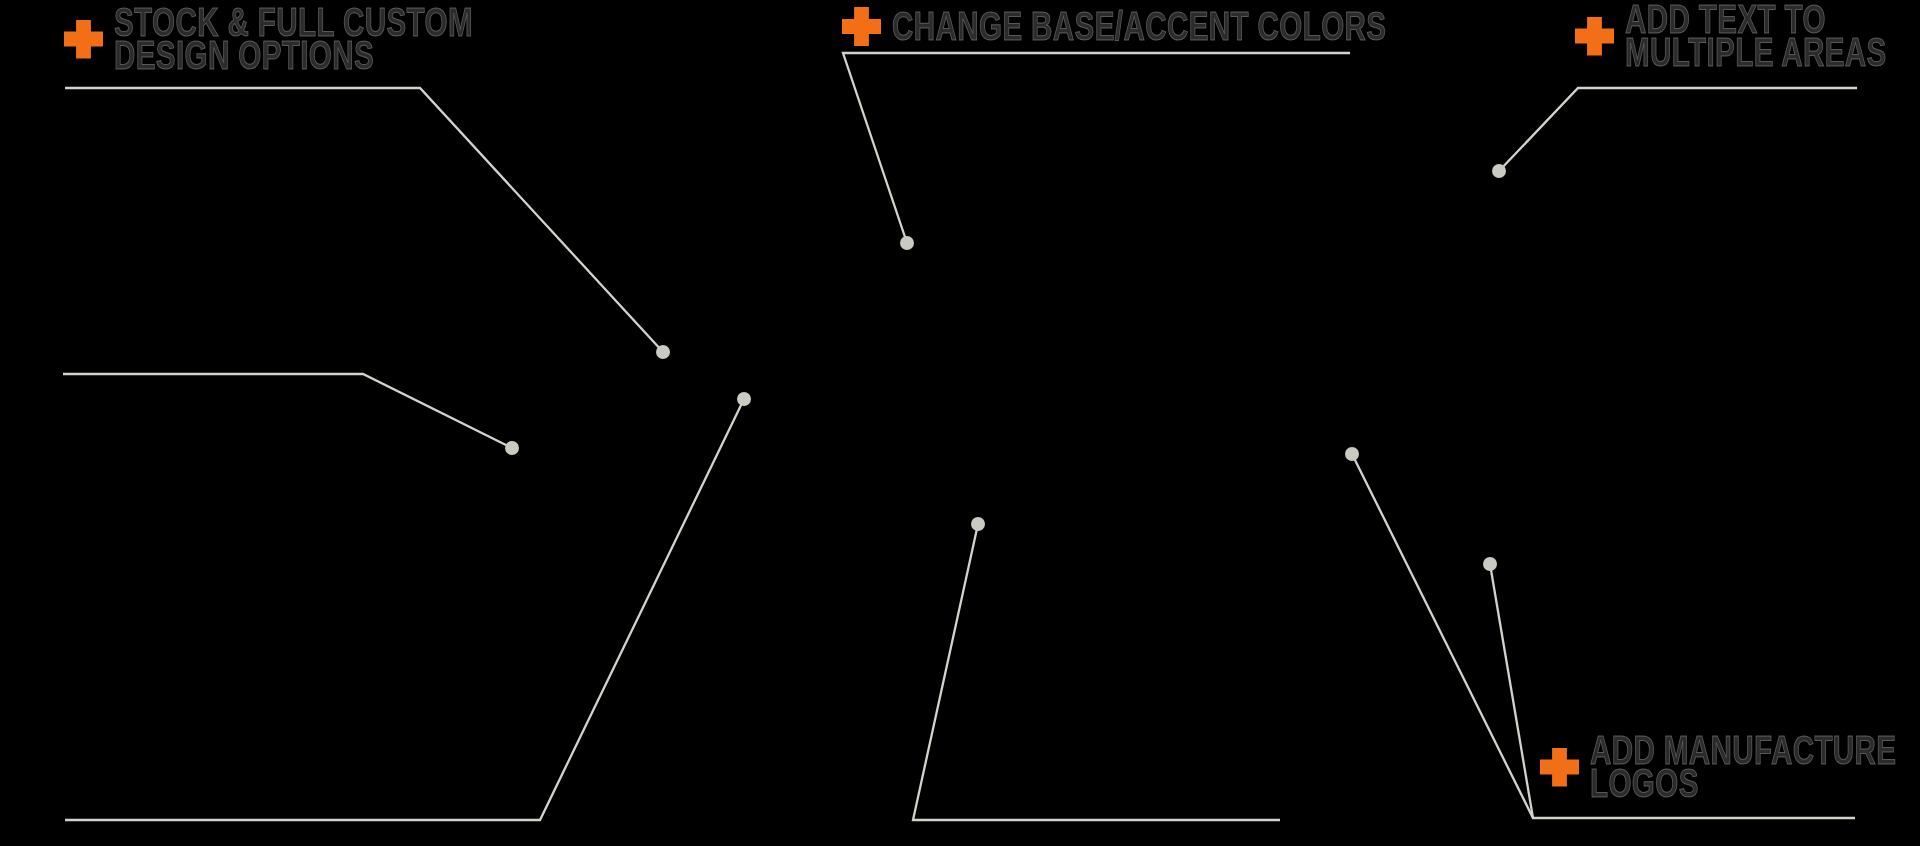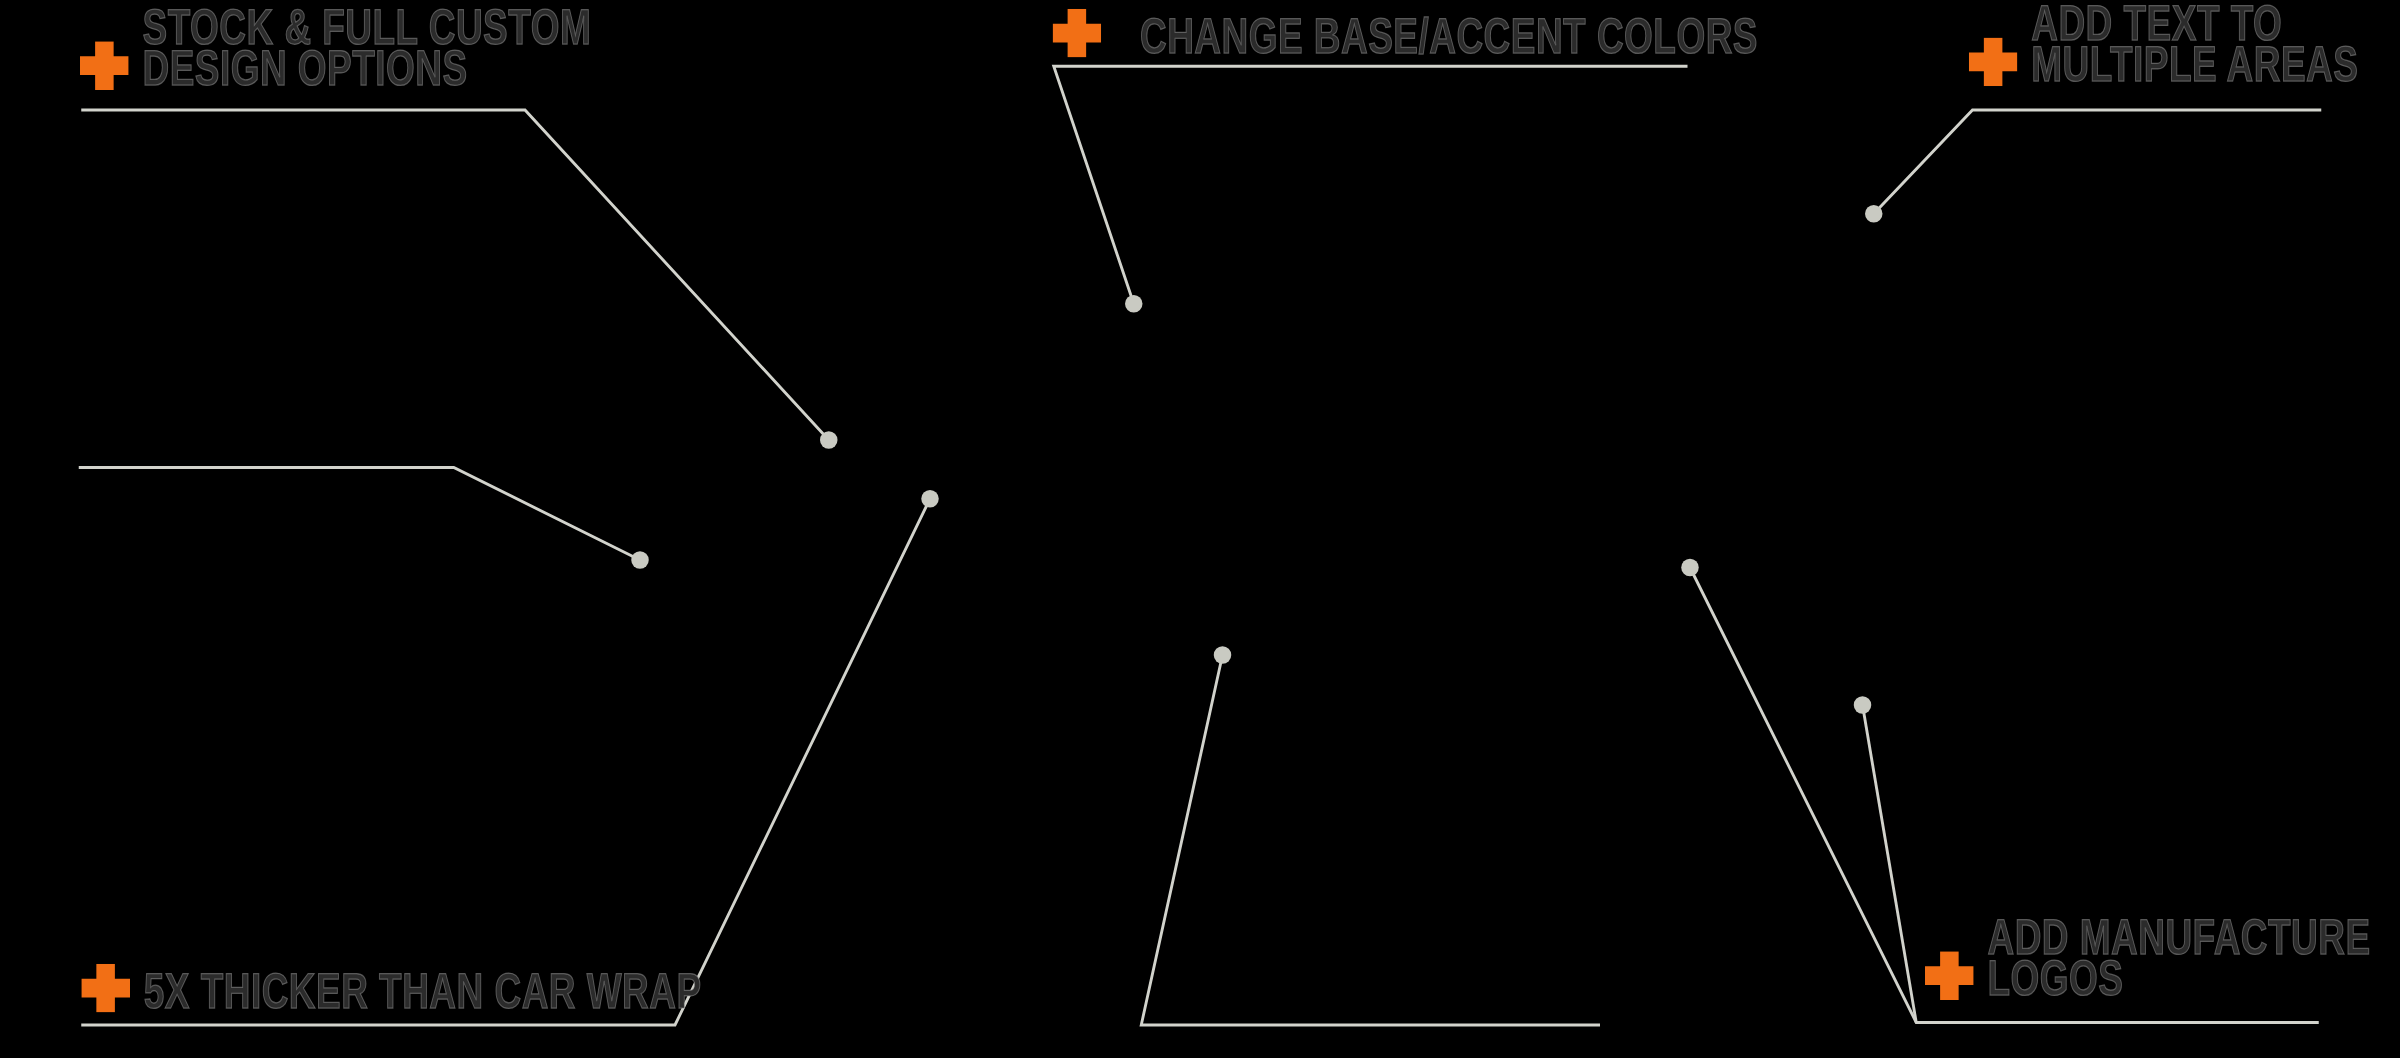--- a/index.html
+++ b/index.html
@@ -18,21 +18,21 @@
   #leader-svg {
     position: absolute;
     inset: 0;
     width: 1920px;
     height: 846px;
     display: block;
   }
   .callout {
     position: absolute;
     display: flex;
-    align-items: flex-end;
+    align-items: center;
   }
   .plus {
     width: 39px;
     height: 39px;
     flex: 0 0 39px;
     background: var(--accent, #f26f15);
     clip-path: polygon(31% 0, 69% 0, 69% 31%, 100% 31%, 100% 69%, 69% 69%,
                        69% 100%, 31% 100%, 31% 69%, 0 69%, 0 31%, 31% 31%);
   }
   .label-text {
@@ -77,29 +77,22 @@
 
   <div class="callout" style="left: 64px; top: 6px;">
     <div class="plus"></div>
     <div class="label-text">
       <span class="line">STOCK &amp; FULL CUSTOM</span>
       <span class="line">DESIGN OPTIONS</span>
     </div>
   </div>
 
 
-  <div class="callout" style="left: 65px; top: 771px;">
-    <div class="plus"></div>
-    <div class="label-text">
-      <span class="line">5X THICKER THAN CAR WRAP</span>
 
-    </div>
-  </div>
-
-  <div class="callout" style="left: 842px; top: 7px; gap: 20px;">
+  <div class="callout" style="left: 842px; top: 7px;">
     <div class="plus"></div>
     <div class="label-text">
       <span class="line">CHANGE BASE/ACCENT COLORS</span>
 
     </div>
   </div>
 
   <div class="callout" style="left: 1575px; top: 3px;">
     <div class="plus"></div>
     <div class="label-text">

